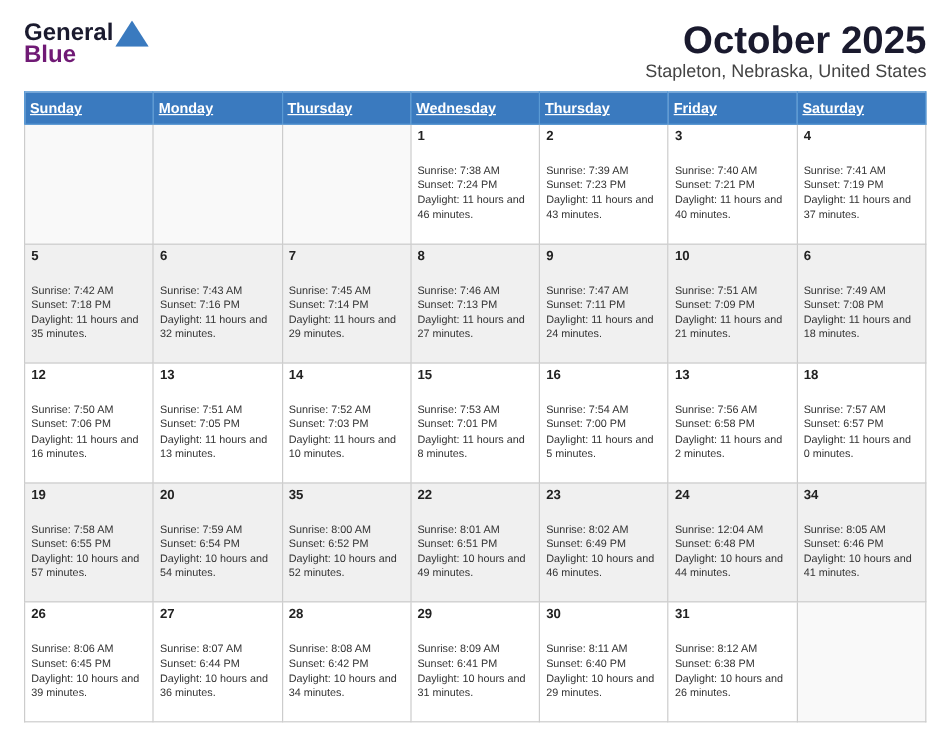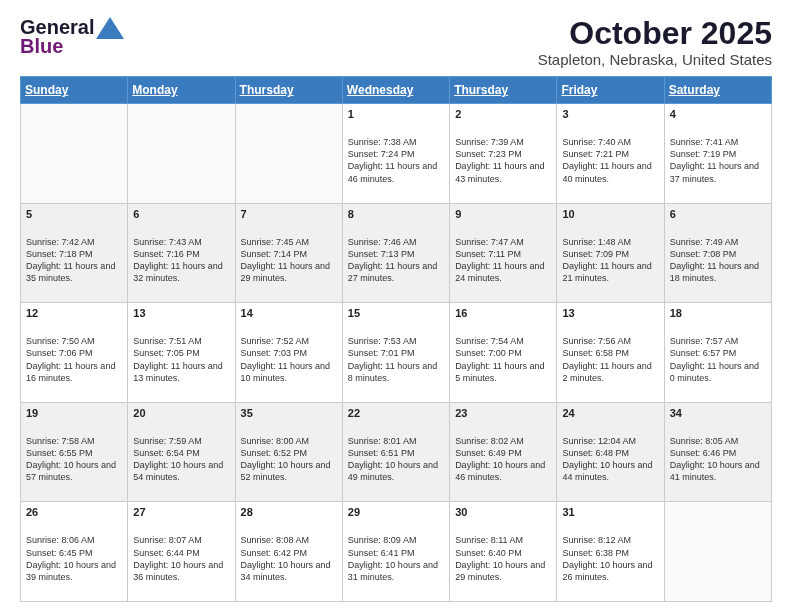--- a/index.html
+++ b/index.html
@@ -181,21 +181,21 @@
 Daylight: 11 hours and 27 minutes.</div>
           </td>
           <td>
             <span class="day-number">9</span>
             <div class="day-info">Sunrise: 7:47 AM
 Sunset: 7:11 PM
 Daylight: 11 hours and 24 minutes.</div>
           </td>
           <td>
             <span class="day-number">10</span>
-            <div class="day-info">Sunrise: 1:48 AM
+            <div class="day-info">Sunrise: 7:51 AM
 Sunset: 7:09 PM
 Daylight: 11 hours and 21 minutes.</div>
           </td>
           <td>
             <span class="day-number">6</span>
             <div class="day-info">Sunrise: 7:49 AM
 Sunset: 7:08 PM
 Daylight: 11 hours and 18 minutes.</div>
           </td>
         </tr>

